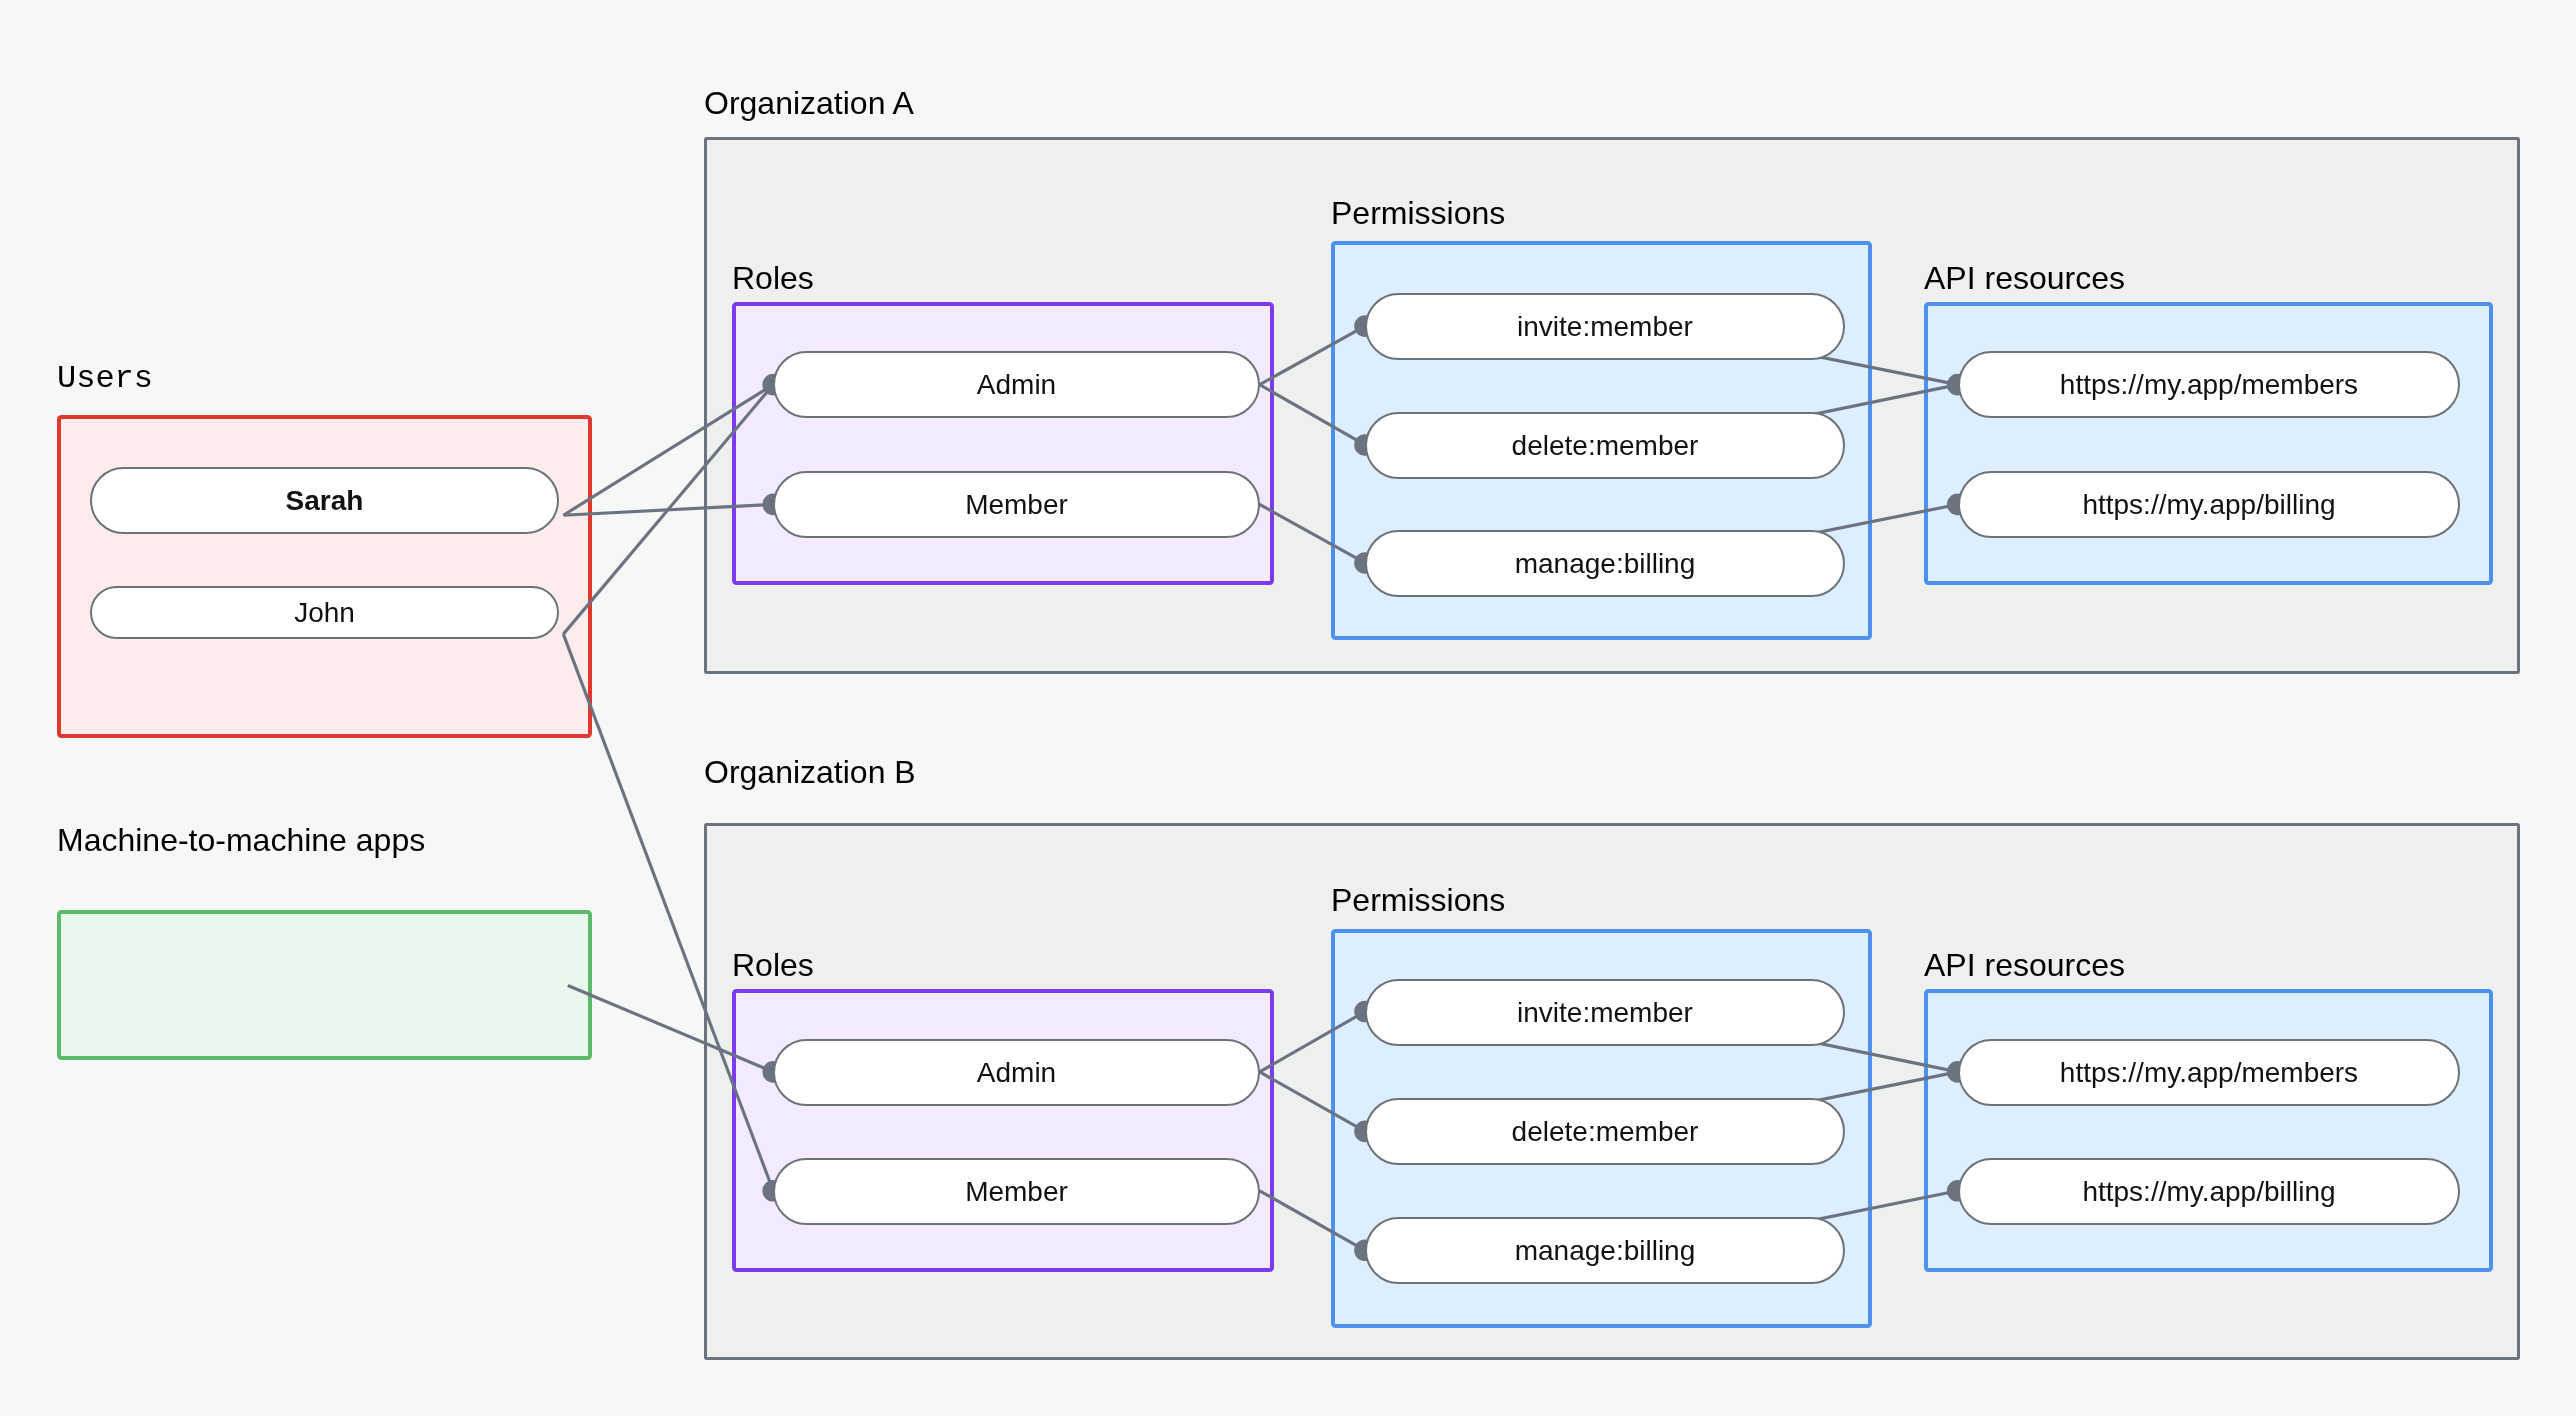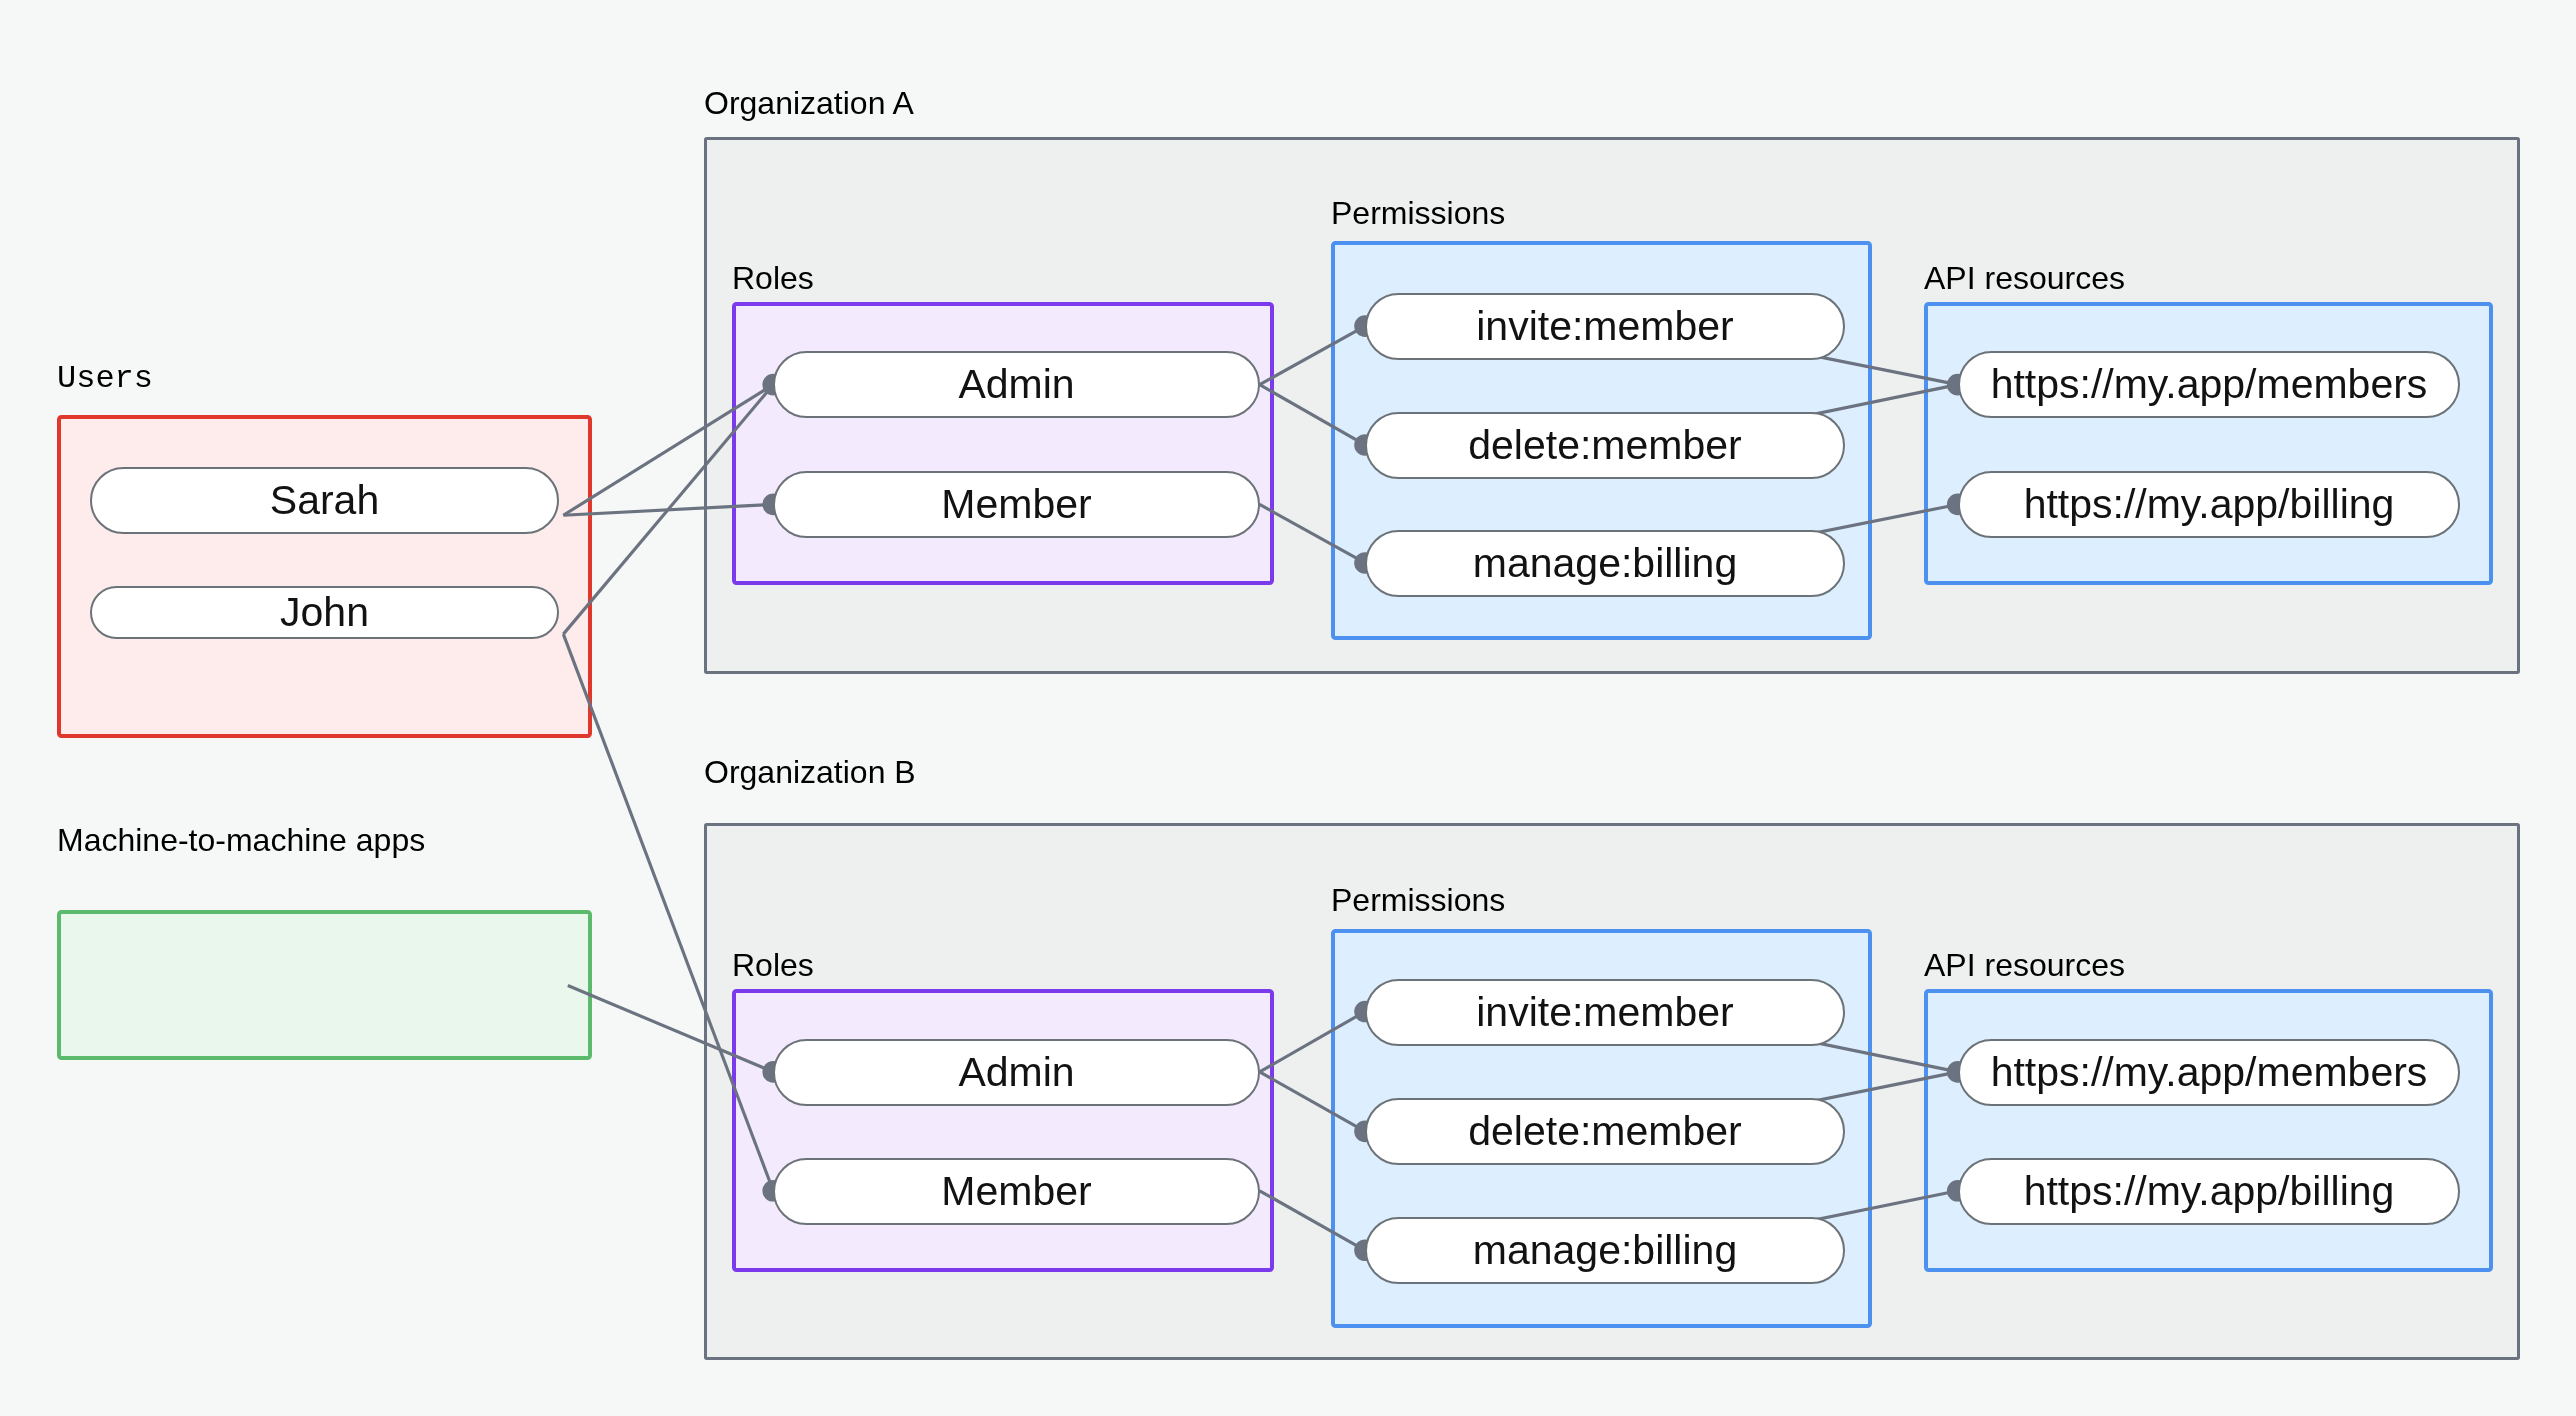--- a/index.html
+++ b/index.html
@@ -70,21 +70,21 @@
   }
   .pill {
     position: absolute;
     box-sizing: border-box;
     background: #ffffff;
     border: 2.7px solid #6c7378;
     border-radius: 900px;
     display: flex;
     align-items: center;
     justify-content: center;
-    font-size: 41px;
+    font-size: 28px;
     color: #121212;
     white-space: nowrap;
     z-index: 6;
   }
 </style>
 </head>
 <body>
 
 <div id="canvas">
 
@@ -129,21 +129,21 @@
       <circle cx="1515" cy="1123" r="12"></circle>
       <circle cx="1515" cy="1256" r="12"></circle>
       <circle cx="1515" cy="1388" r="12"></circle>
       <circle cx="2173" cy="1190" r="12"></circle>
       <circle cx="2173" cy="1322" r="12"></circle>
     </g>
   </svg>
 
   <div class="grp-label" style="left:57px; top:339px;font-family:Liberation Mono, monospace;">Users</div>
   <div class="box box-users" style="left:57px; top:415px; width:535px; height:323px;"></div>
-  <div class="pill" style="left:90px; top:467px; width:469px; height:67px;">Sarah</div>
+  <div class="pill" style="left:90px; top:467px; width:469px; height:67px;font-weight:bold;">Sarah</div>
   <div class="pill" style="left:90px; top:586px; width:469px; height:53px;">John</div>
 
   <div class="grp-label" style="left:57px; top:800px;">Machine-to-machine apps</div>
   <div class="box box-m2m" style="left:57px; top:910px; width:535px; height:150px;"></div>
 
   <div class="grp-label" style="left:704px; top:63px;">Organization A</div>
   <div class="box box-org" style="left:704px; top:137px; width:1816px; height:537px;"></div>
 
   <div class="grp-label" style="left:732px; top:238px;">Roles</div>
   <div class="box box-roles" style="left:732px; top:302px; width:542px; height:283px;"></div>

